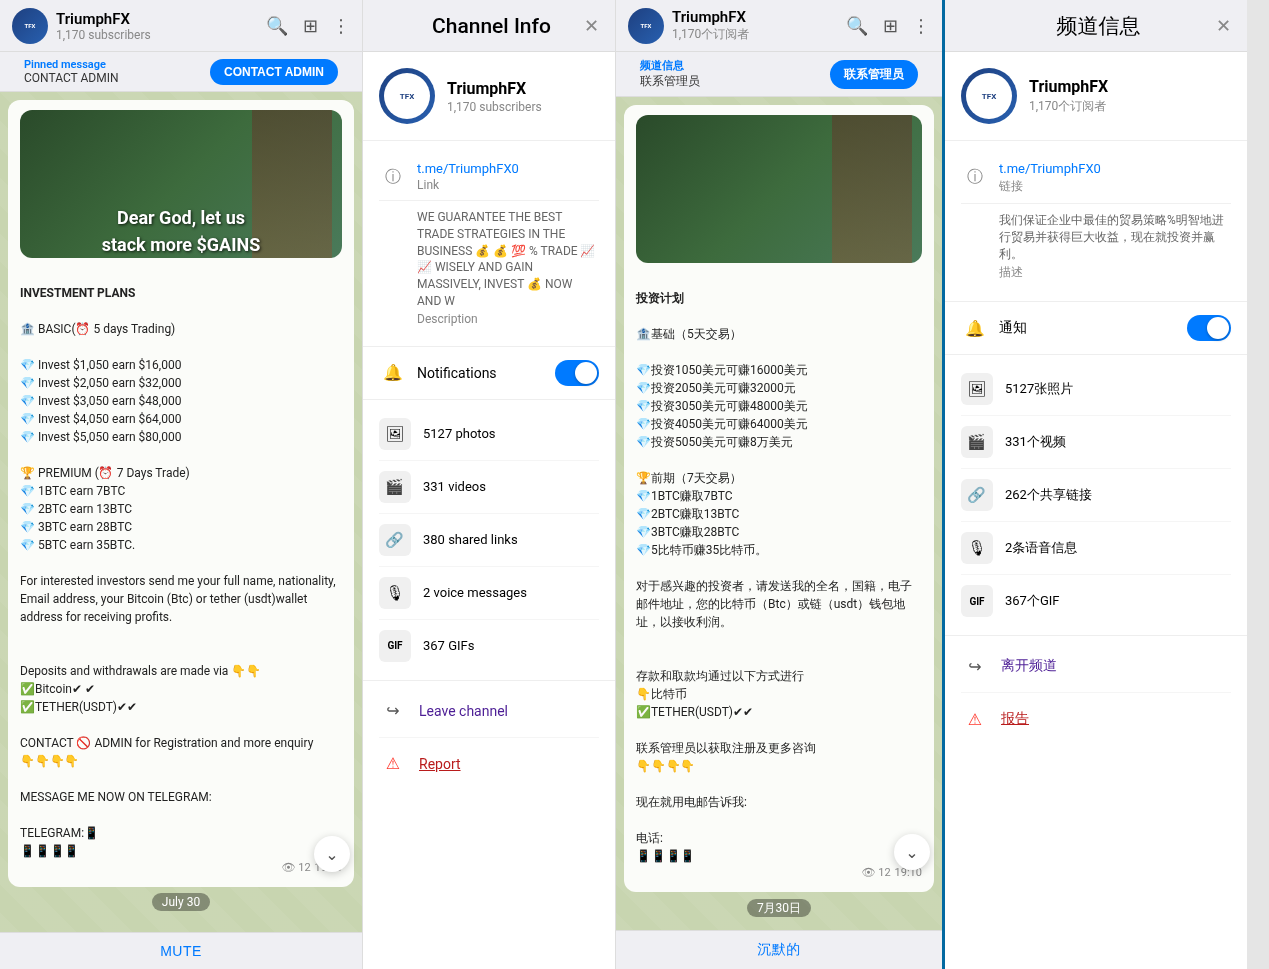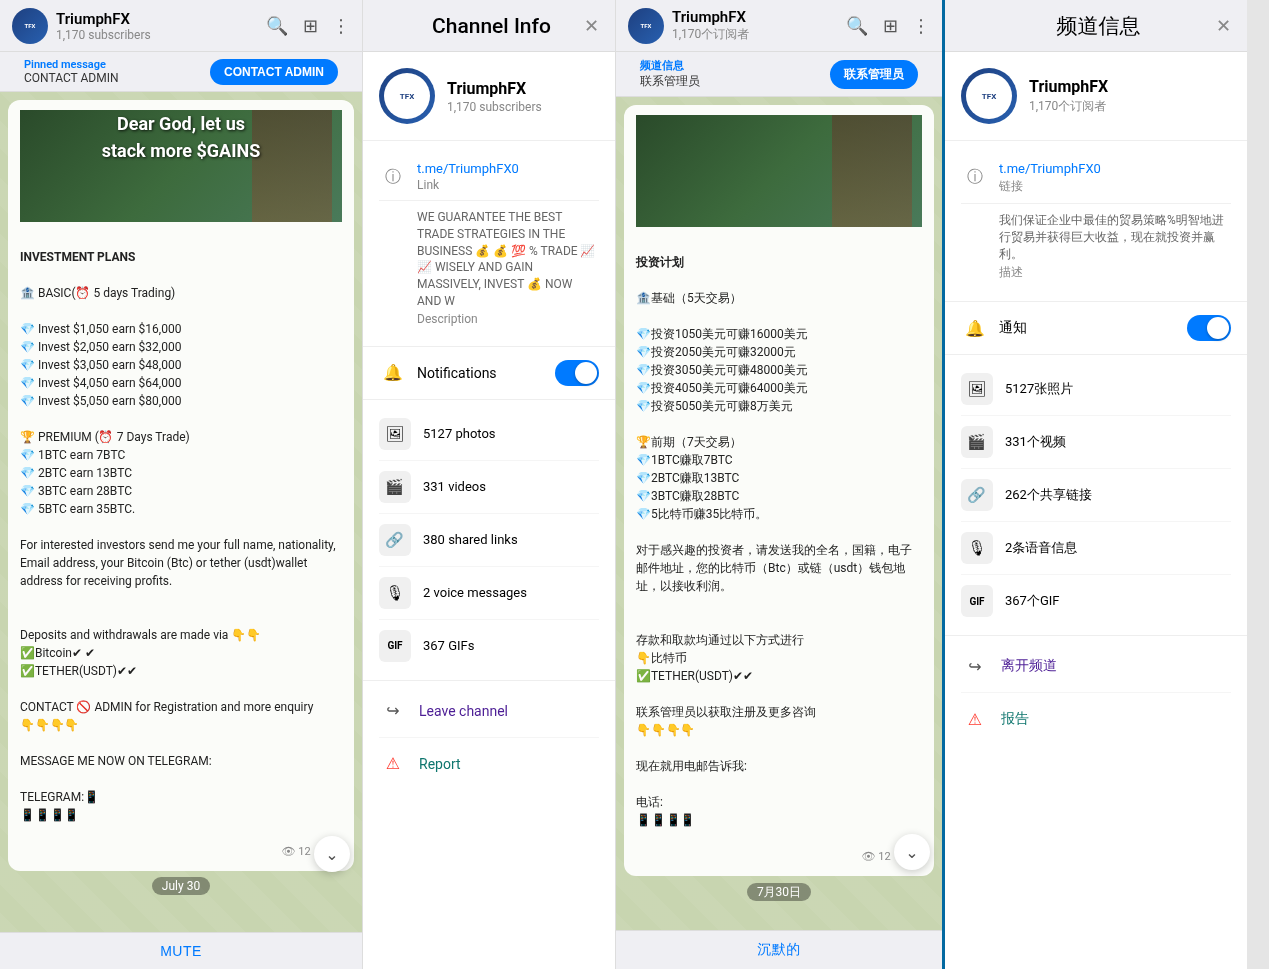--- a/index.html
+++ b/index.html
@@ -149,26 +149,26 @@
       padding: 10px 12px;
       margin-bottom: 8px;
       font-size: 13px;
       color: #222;
       line-height: 1.5;
       max-width: 100%;
       position: relative;
     }
     .message-image {
       width: 100%;
-      height: 112px;
+      height: 148px;
       background: linear-gradient(135deg, #2a4a2a, #3d6b3d, #4a7a5a);
-      border-radius: 0;
+      border-radius: 12px;
       margin-bottom: 8px;
       display: flex;
-      align-items: flex-start;
+      align-items: flex-end;
       justify-content: center;
       position: relative;
       overflow: hidden;
     }
     .message-image-text {
       color: #fff;
       font-size: 18px;
       font-weight: bold;
       text-align: center;
       text-shadow: 1px 1px 3px rgba(0,0,0,0.8);
@@ -181,21 +181,21 @@
       bottom: 0;
       width: 80px;
       background: linear-gradient(to bottom, #5a3a2a, #7a5a3a);
       opacity: 0.6;
     }
     .message-meta {
       display: flex;
       justify-content: flex-end;
       align-items: center;
       gap: 4px;
-      margin-top: 20px;
+      margin-top: 0;
       font-size: 11px;
       color: #888;
     }
 
     
     .chat-footer {
       background: #efeff3;
       padding: 10px 16px;
       border-top: 1px solid #ddd;
       display: flex;
@@ -393,21 +393,22 @@
       justify-content: center;
       font-size: 16px;
       margin-right: 12px;
       color: #555;
     }
     .action-row-label {
       font-size: 14px;
       color: #4c1d95;
     }
     .action-row-label.red {
-      color: #0f766e;
+      color: #b91c1c;
+      text-decoration: underline;
     }
 
     
     .avatar-logo {
       width: 56px;
       height: 56px;
       border-radius: 50%;
       background: linear-gradient(135deg, #1e4080, #2860b0);
       display: flex;
       align-items: center;

